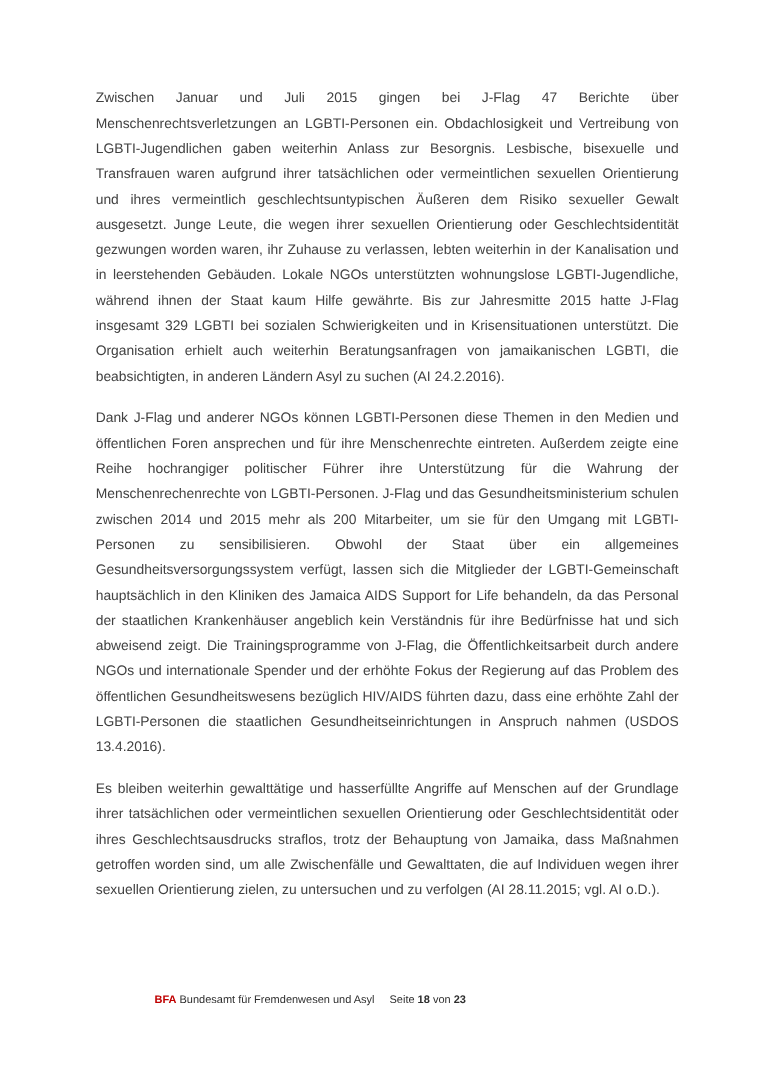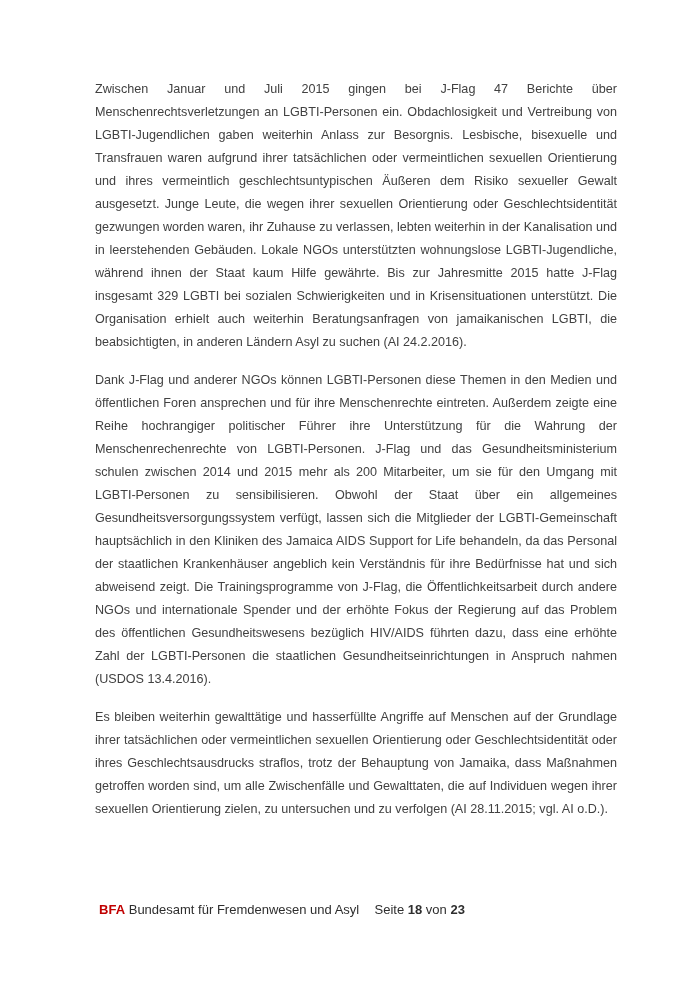--- a/index.html
+++ b/index.html
@@ -23,29 +23,29 @@
     position: absolute;
     left: 83px;
     top: 78px;
     width: 534px;
   }
   .para {
     font-size: 12.6px;
     line-height: 23px;
     color: #414141;
     text-align: justify;
-    margin: 0 0 15px 12px;
+    margin: 0 0 15px 4px;
   }
   .footer {
     position: absolute;
     left: 0;
     top: 904px;
     width: 564px;
     text-align: center;
-    font-size: 13px;
+    font-size: 10px;
     line-height: 12px;
     color: #2e2e2e;
     white-space: nowrap;
   }
   .footer .bfa {
     color: #c00000;
     font-weight: bold;
   }
   .footer .bold {
     font-weight: bold;

